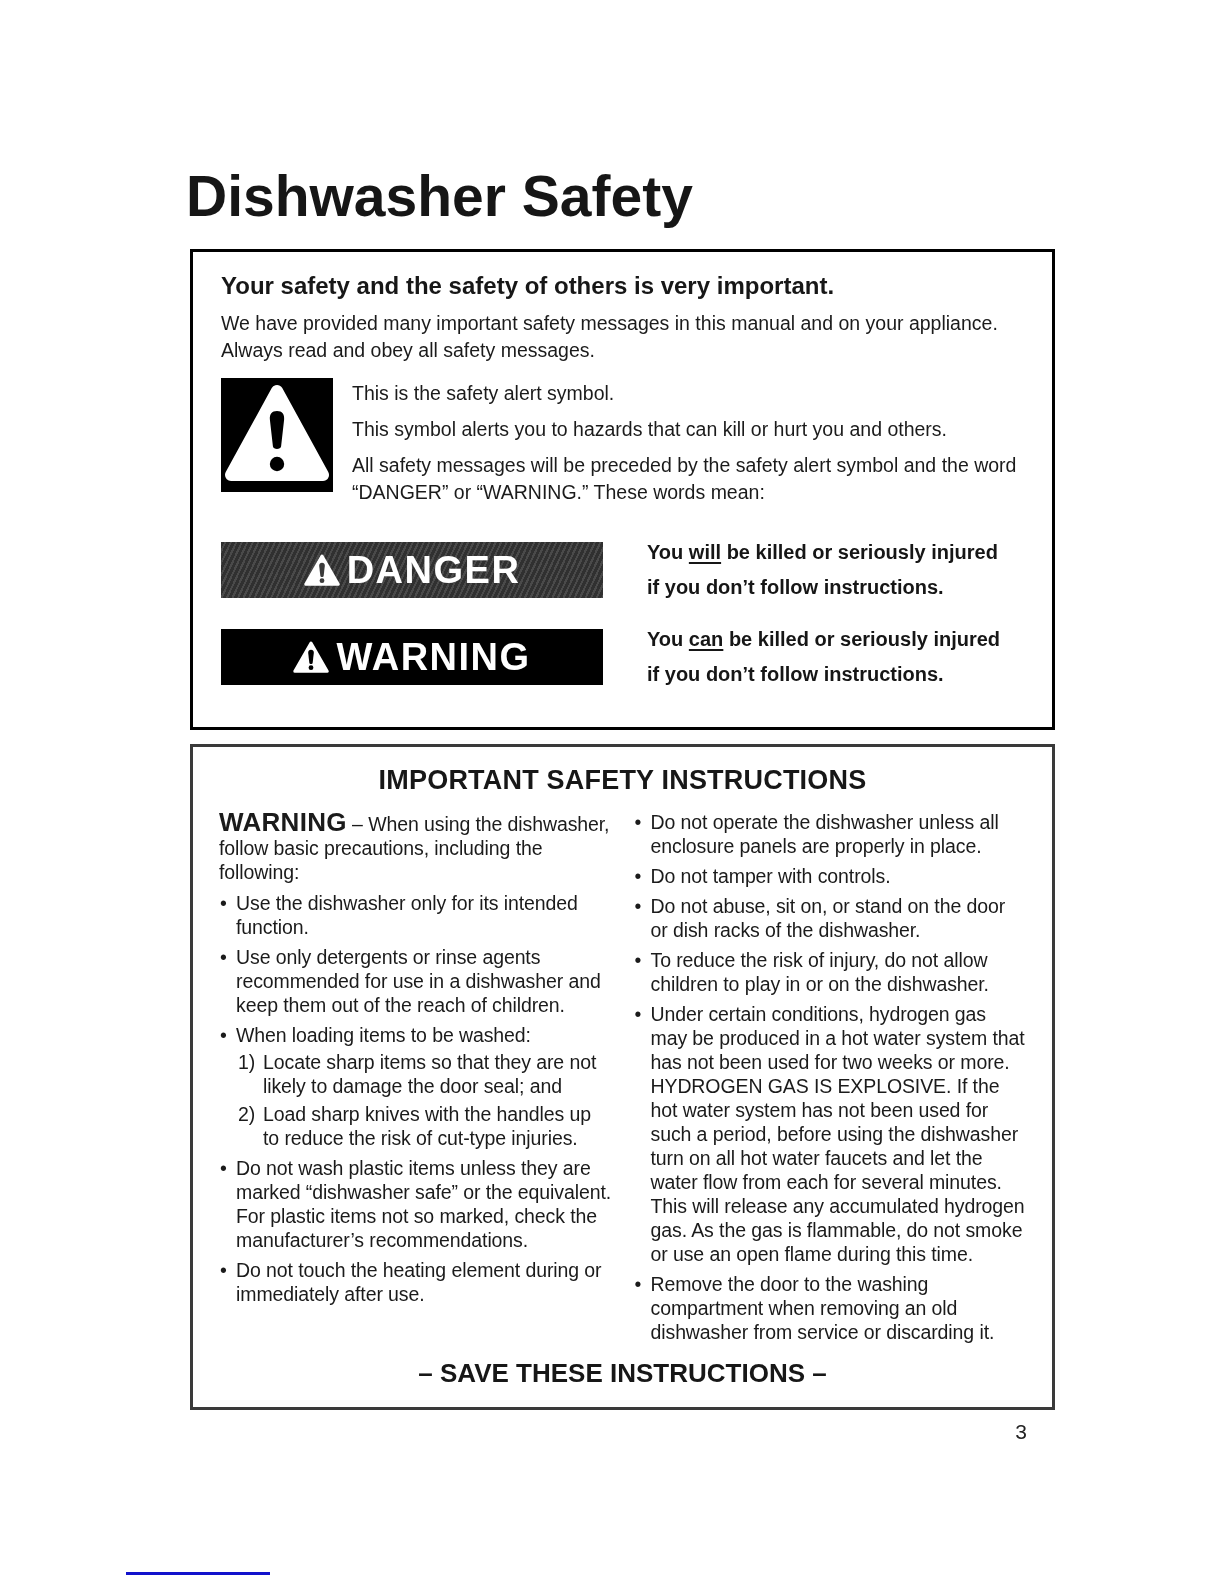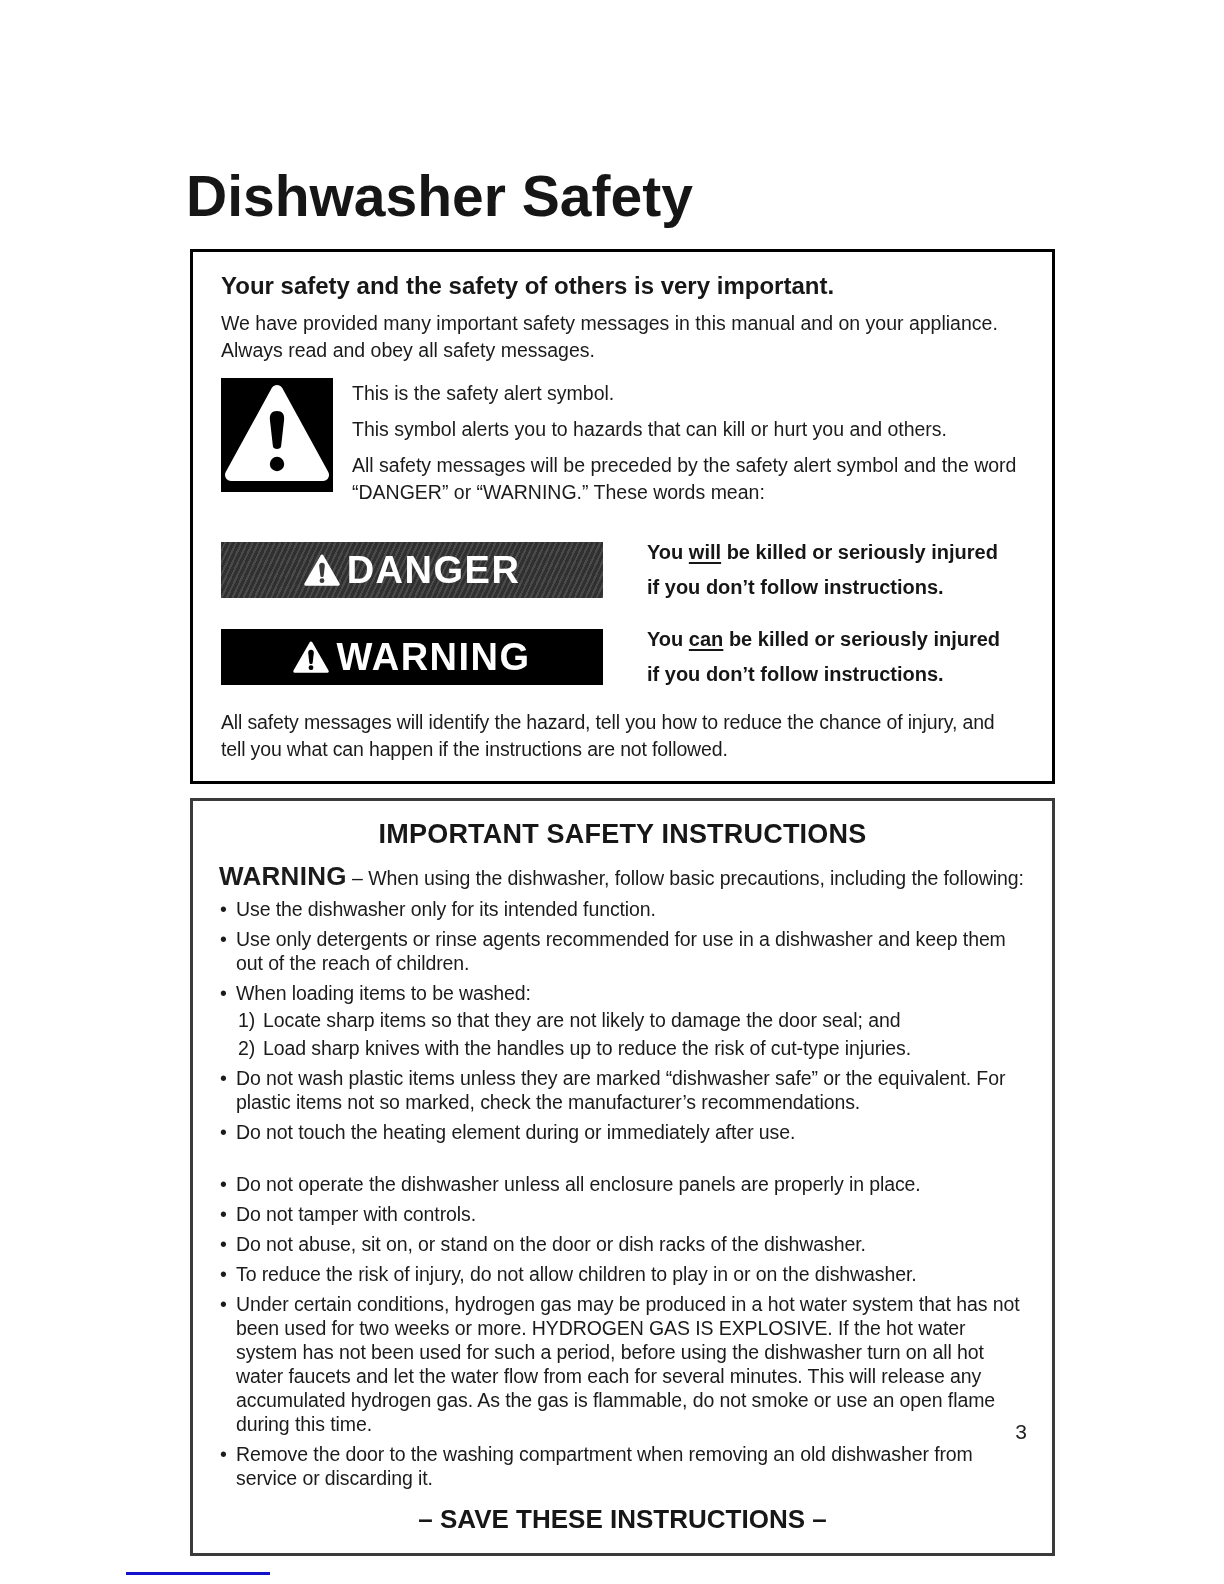--- a/index.html
+++ b/index.html
@@ -41,21 +41,21 @@
   .signal-msg { margin:0 0 0 44px; font-size:20px; line-height:35px; font-weight:bold; color:#161616; }
   .signal-msg .u { text-decoration:underline; text-underline-offset:3px; }
   .closing { margin-top:4px; letter-spacing:-0.15px; }
 
   
   .box2 { margin-top:14px; border:3px solid #3a3a3a; padding:14px 26px 12px 26px; }
   .box2 h2 {
     margin:4px 0 14px 0; text-align:center; font-size:27px; font-weight:bold;
     letter-spacing:0.2px; color:#171717;
   }
-  .columns { display:flex; gap:22px;flex-direction:column; }
+  .columns { display:flex; gap:22px; }
   .col { flex:1 1 0; font-size:19.5px; line-height:24px; color:#1b1b1b; letter-spacing:-0.1px; }
   .warn-intro { margin:0 0 7px 0; }
   .warn-word { font-size:26px; font-weight:bold; letter-spacing:0.3px; }
   .col ul { list-style:none; margin:0; padding:0; }
   .col li { position:relative; padding-left:17px; margin:0 0 6px 0; }
   .col li::before { content:"\2022"; position:absolute; left:1px; top:0; }
   .sublist { margin-top:3px; }
   .sub-item { position:relative; padding-left:27px; margin-bottom:4px; }
   .sub-num { position:absolute; left:2px; }
   .save-footer { margin:8px 0 6px 0; text-align:center; font-size:26px; font-weight:bold; color:#171717; }
@@ -114,21 +114,20 @@
             <circle cx="30" cy="44" r="4" fill="#000000"></circle>
           </svg>
           <span>WARNING</span>
         </div>
         <p class="signal-msg">
           <span>You </span><span class="u">can</span><span> be killed or seriously injured</span><br>
           <span>if you don’t follow instructions.</span>
         </p>
       </div>
 
-      <p class="body-text closing">All safety messages will identify the hazard, tell you how to reduce the chance of injury, and tell you what can happen if the instructions are not followed.</p>
     </section>
 
     <section class="box2">
       <h2>IMPORTANT SAFETY INSTRUCTIONS</h2>
 
       <div class="columns">
         <div class="col">
           <p class="warn-intro"><span class="warn-word">WARNING</span><span> – When using the dishwasher, follow basic precautions, including the following:</span></p>
           <ul>
             <li>Use the dishwasher only for its intended function.</li>

